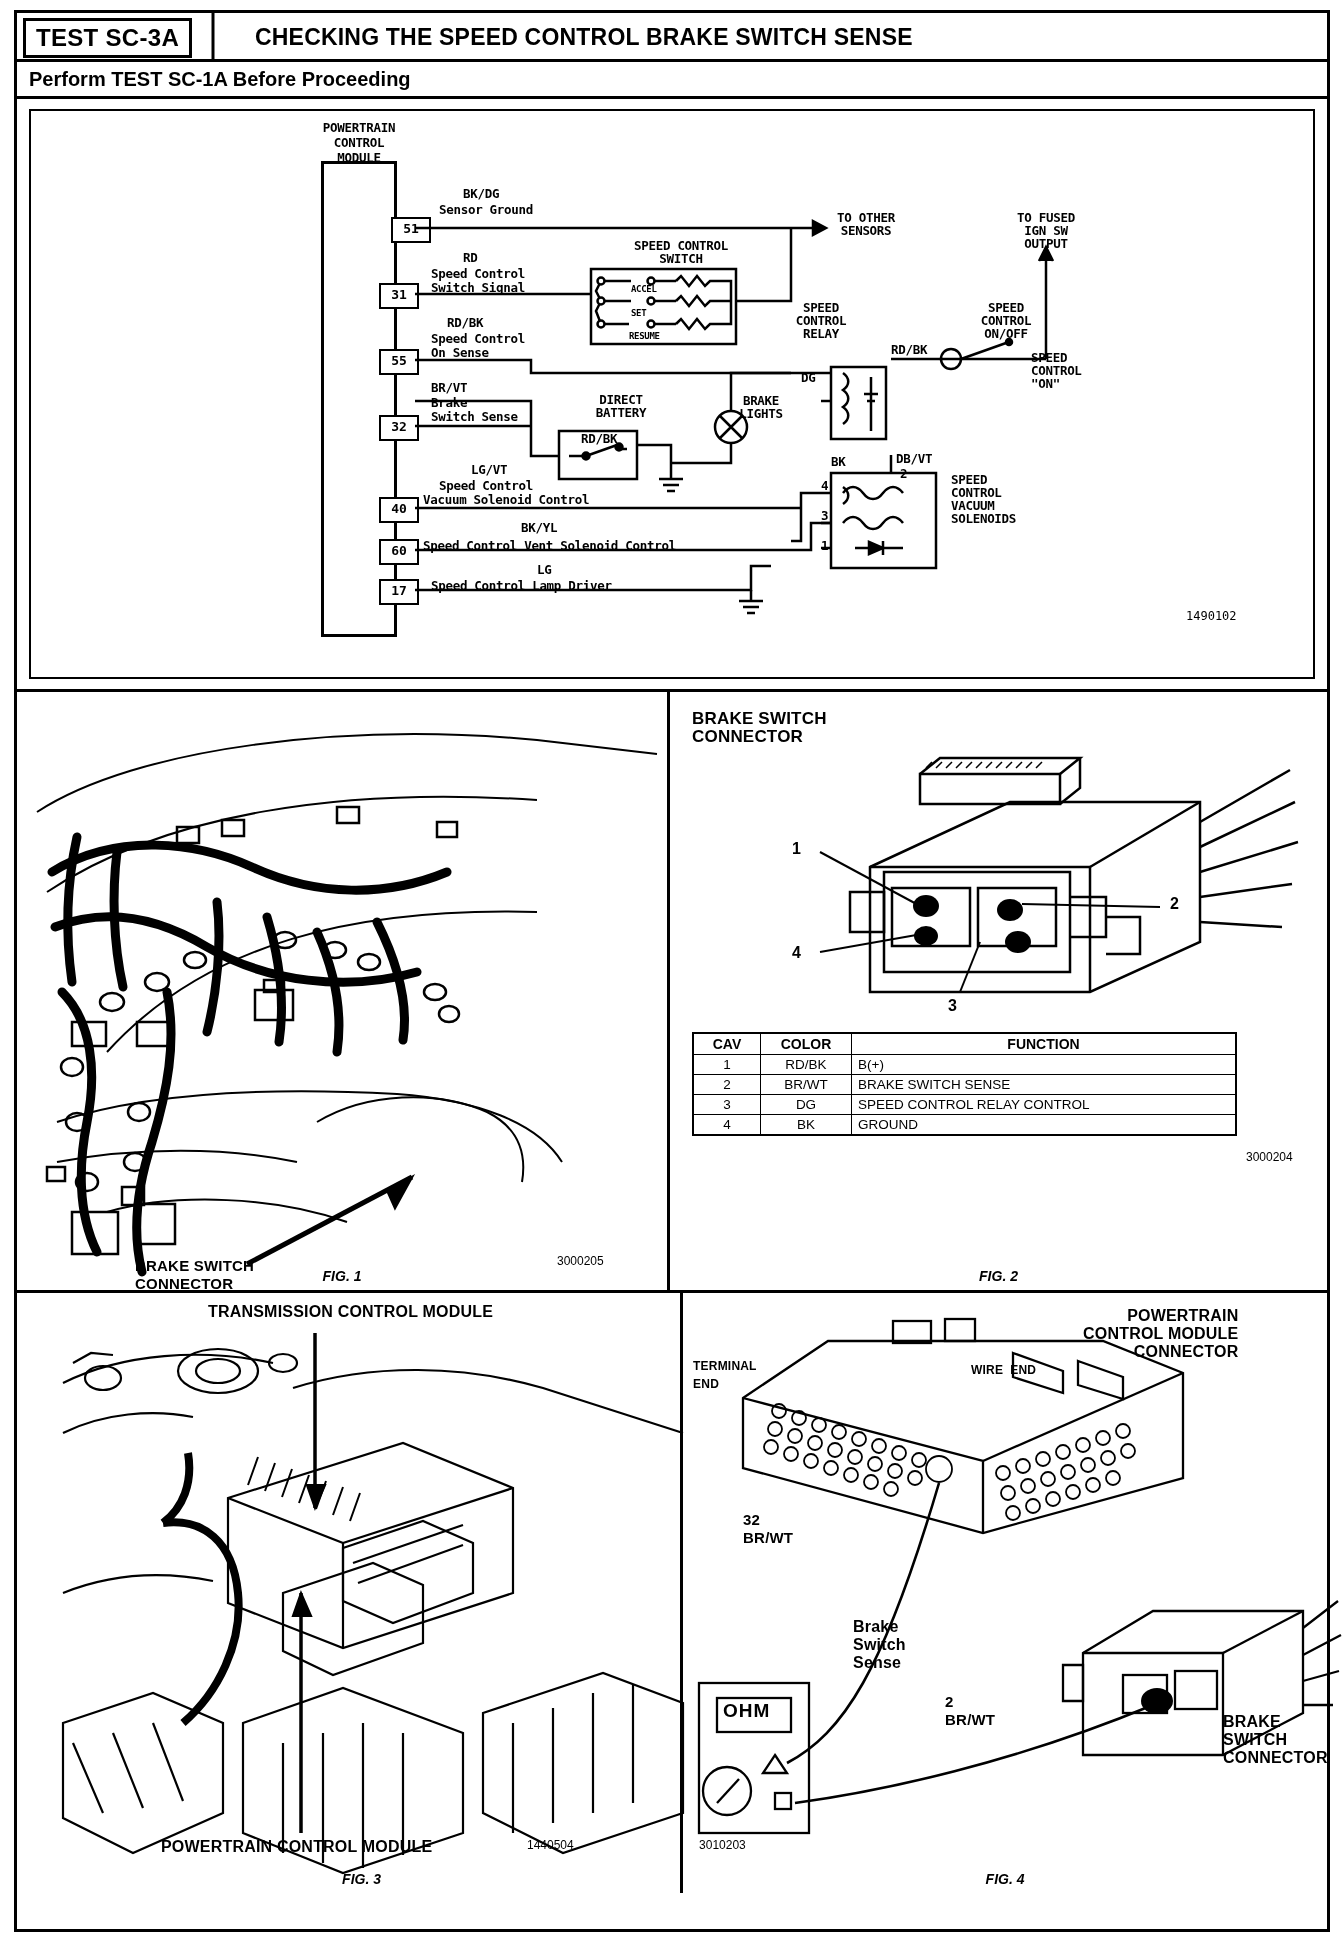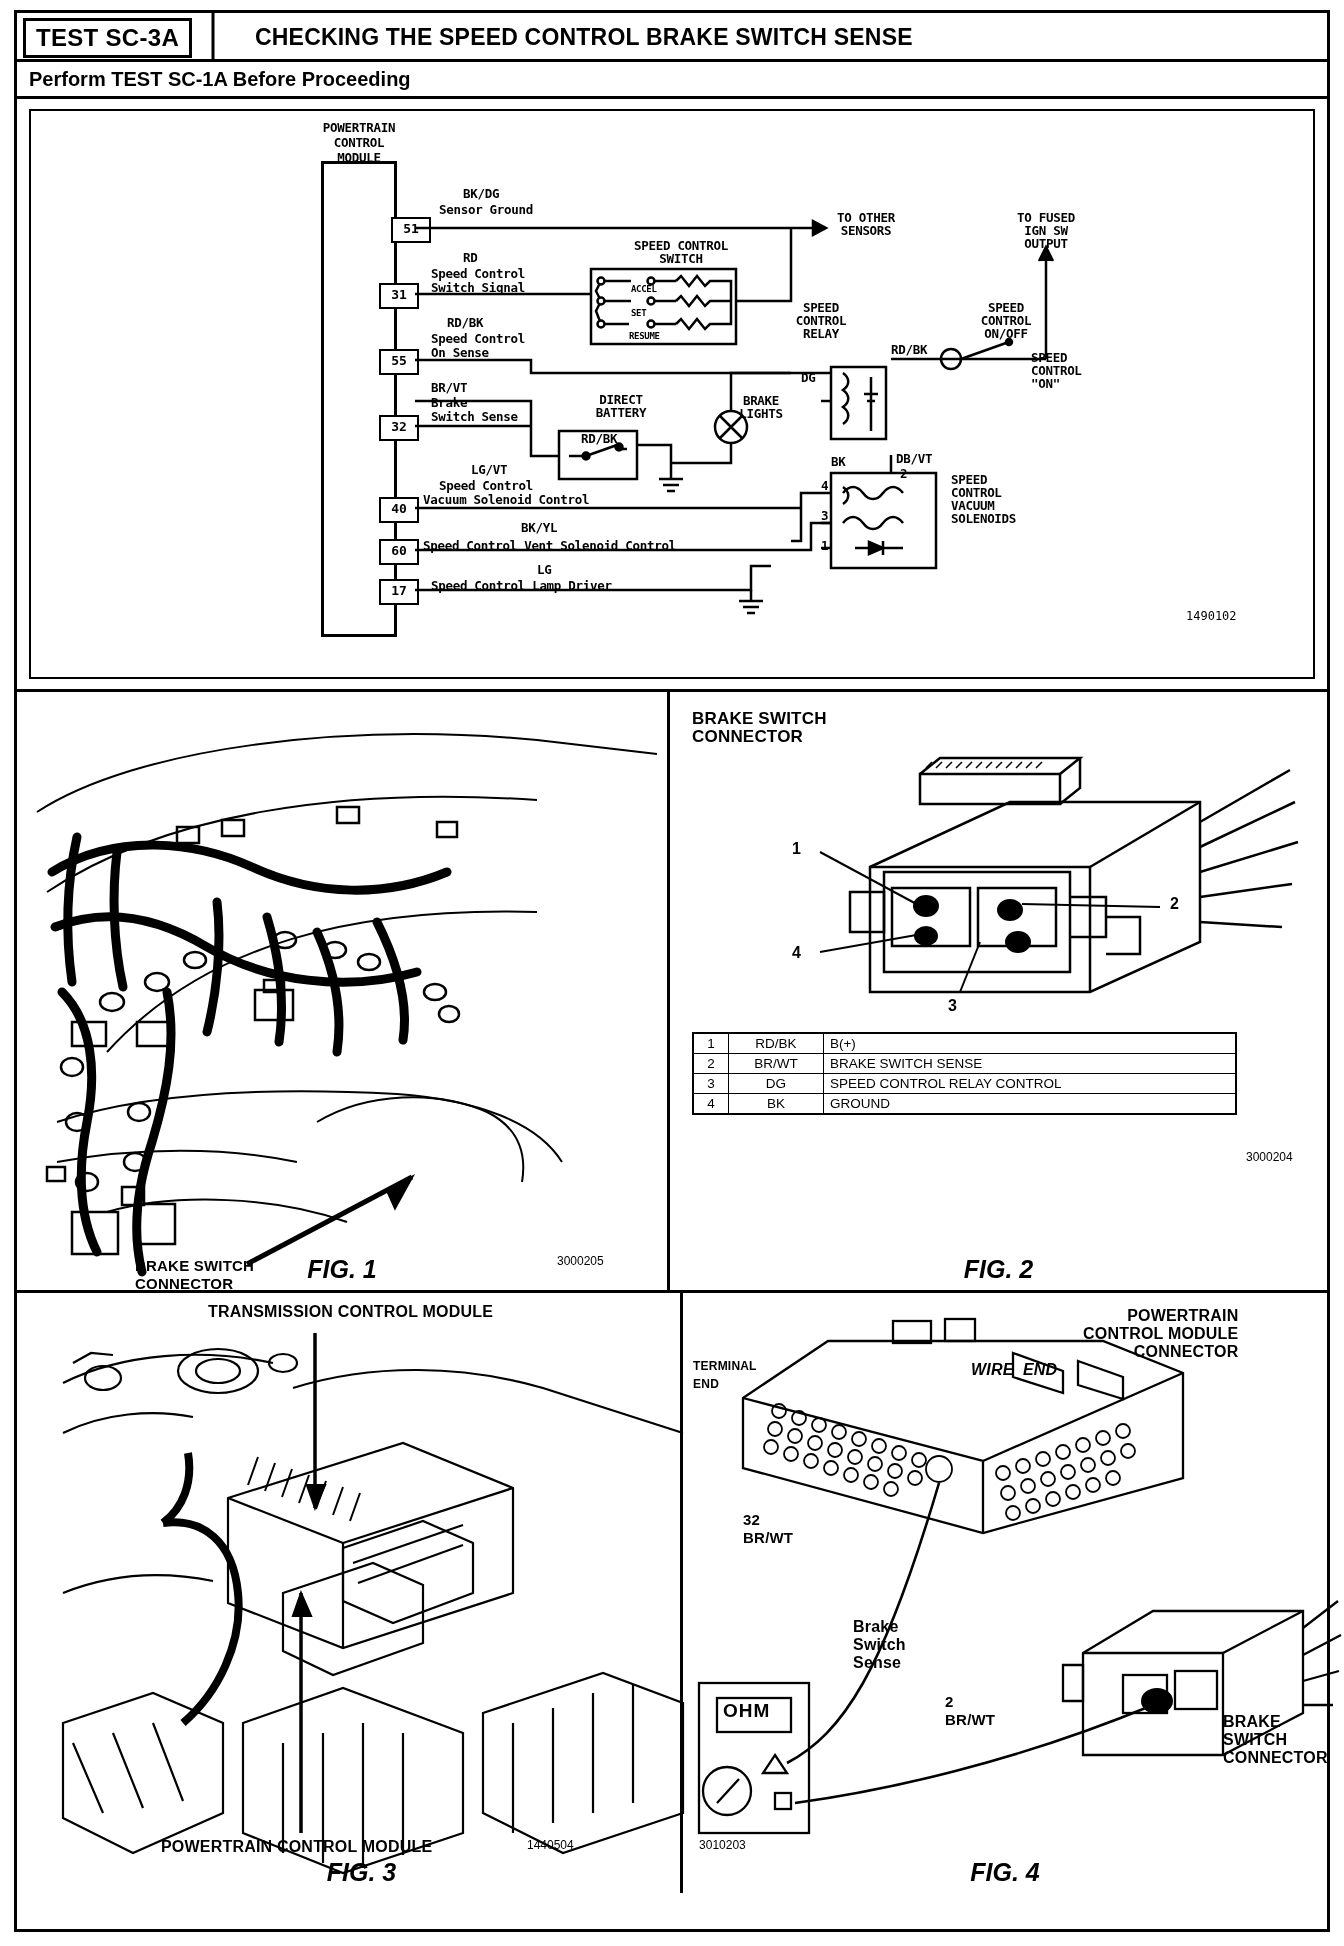--- a/index.html
+++ b/index.html
@@ -20,21 +20,21 @@
   .mono{font-family:"DejaVu Sans Mono",monospace;font-weight:bold;}
   .lbl{position:absolute;font-size:12.5px;line-height:13px;letter-spacing:-0.3px;white-space:pre;}
   .lbl.c{text-align:center;}
   .pcm-box{position:absolute;border:3px solid #000;}
   .pin{position:absolute;border:2px solid #000;background:#fff;text-align:center;font-family:"DejaVu Sans Mono",monospace;font-weight:bold;font-size:13px;line-height:20px;}
   .idnum{position:absolute;font-size:12px;font-family:"DejaVu Sans Mono",monospace;}
 
   
   .figrow{position:relative;display:flex;}
   .figcell{position:relative;box-sizing:border-box;}
-  .fig-cap{position:absolute;bottom:6px;left:0;right:0;text-align:center;font-style:italic;font-weight:bold;font-size:25px;}
+  .fig-cap{position:absolute;bottom:6px;left:0;right:0;text-align:center;font-style:italic;font-weight:bold;font-size:14px;}
   .fig-id{position:absolute;font-size:12px;font-family:"Liberation Sans",sans-serif;}
   .bold-lbl{position:absolute;font-weight:bold;font-size:15px;line-height:18px;letter-spacing:.2px;}
 
   
   .cav{position:absolute;border:2px solid #000;border-collapse:collapse;background:#fff;}
   .cav td,.cav th{border:1px solid #000;font-size:13.5px;padding:2px 6px;font-family:"Liberation Sans",sans-serif;}
   .cav th{font-weight:bold;font-size:14px;}
   .cav .c{text-align:center;}
 
   svg{position:absolute;left:0;top:0;overflow:visible;}
@@ -324,20 +324,25 @@
           <ellipse cx="348" cy="250" rx="13" ry="11"></ellipse>
         </g>
       </svg>
       <div class="bold-lbl" style="left:122px;top:148px;font-size:16px;">1</div>
       <div class="bold-lbl" style="left:500px;top:203px;font-size:16px;">2</div>
       <div class="bold-lbl" style="left:278px;top:305px;font-size:16px;">3</div>
       <div class="bold-lbl" style="left:122px;top:252px;font-size:16px;">4</div>
 
       <table class="cav" style="left:22px;top:340px;width:545px;">
         <tbody>
+              <tr>
+          <th class="c" style="width:54px;">CAV</th>
+          <th class="c" style="width:78px;">COLOR</th>
+          <th style="width:auto;">FUNCTION</th>
+        </tr>
         <tr>
           <td class="c">1</td>
           <td class="c">RD/BK</td>
           <td>B(+)</td>
         </tr>
         <tr>
           <td class="c">2</td>
           <td class="c">BR/WT</td>
           <td>BRAKE SWITCH SENSE</td>
         </tr>
@@ -408,21 +413,21 @@
       <div class="fig-id" style="left:484px;top:545px;">1440504</div>
       <div class="fig-cap">FIG. 3</div>
     </div>
 
     <div class="figcell" style="width:657px;height:600px;">
       <div class="bold-lbl" style="left:400px;top:14px;white-space:pre;font-size:16px;text-align:right;">POWERTRAIN
 CONTROL MODULE
 CONNECTOR</div>
       <div class="bold-lbl" style="left:10px;top:64px;white-space:pre;font-size:12px;">TERMINAL
 END</div>
-      <div class="bold-lbl" style="left:288px;top:68px;white-space:pre;font-size:16px;font-style:italic;">WIRE  END</div>
+      <div class="bold-lbl" style="left:288px;top:68px;white-space:pre;font-size:12px;">WIRE  END</div>
       <div class="bold-lbl" style="left:60px;top:218px;white-space:pre;font-size:15px;">32
 BR/WT</div>
       <div class="bold-lbl" style="left:170px;top:325px;white-space:pre;font-size:16px;">Brake
 Switch
 Sense</div>
       <div class="bold-lbl" style="left:262px;top:400px;white-space:pre;font-size:15px;">2
 BR/WT</div>
       <div class="bold-lbl" style="left:540px;top:420px;white-space:pre;font-size:16px;">BRAKE
 SWITCH
 CONNECTOR</div>

